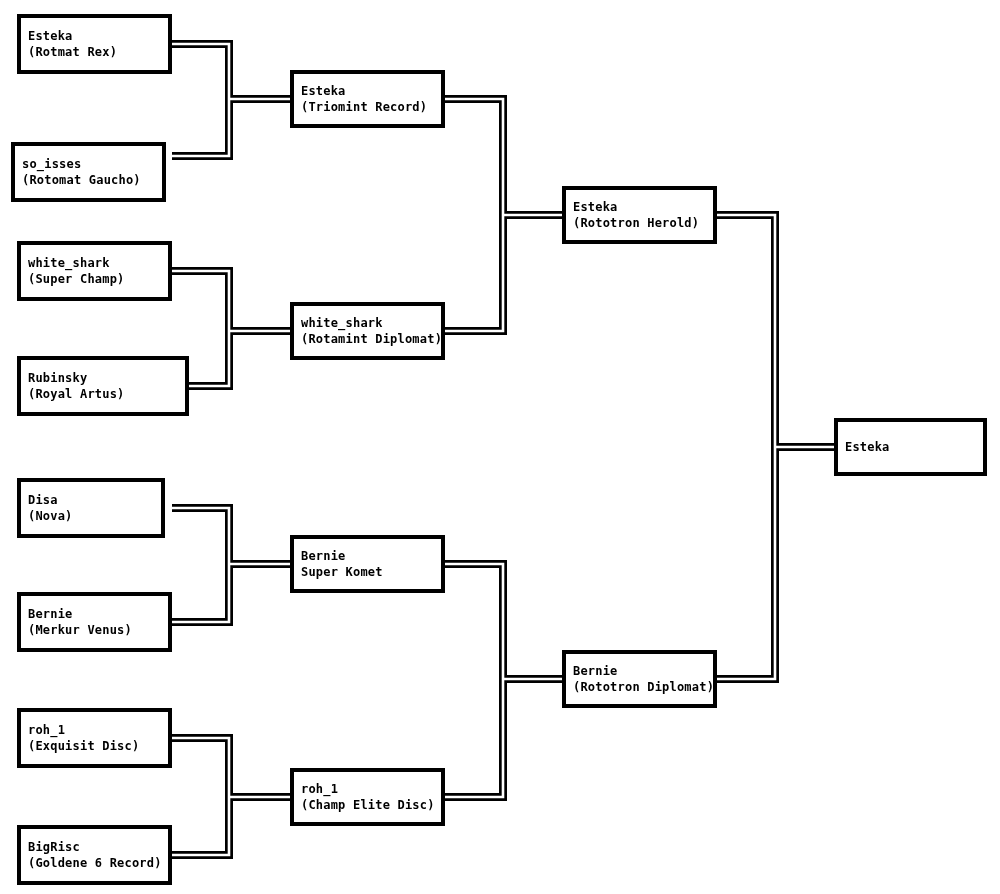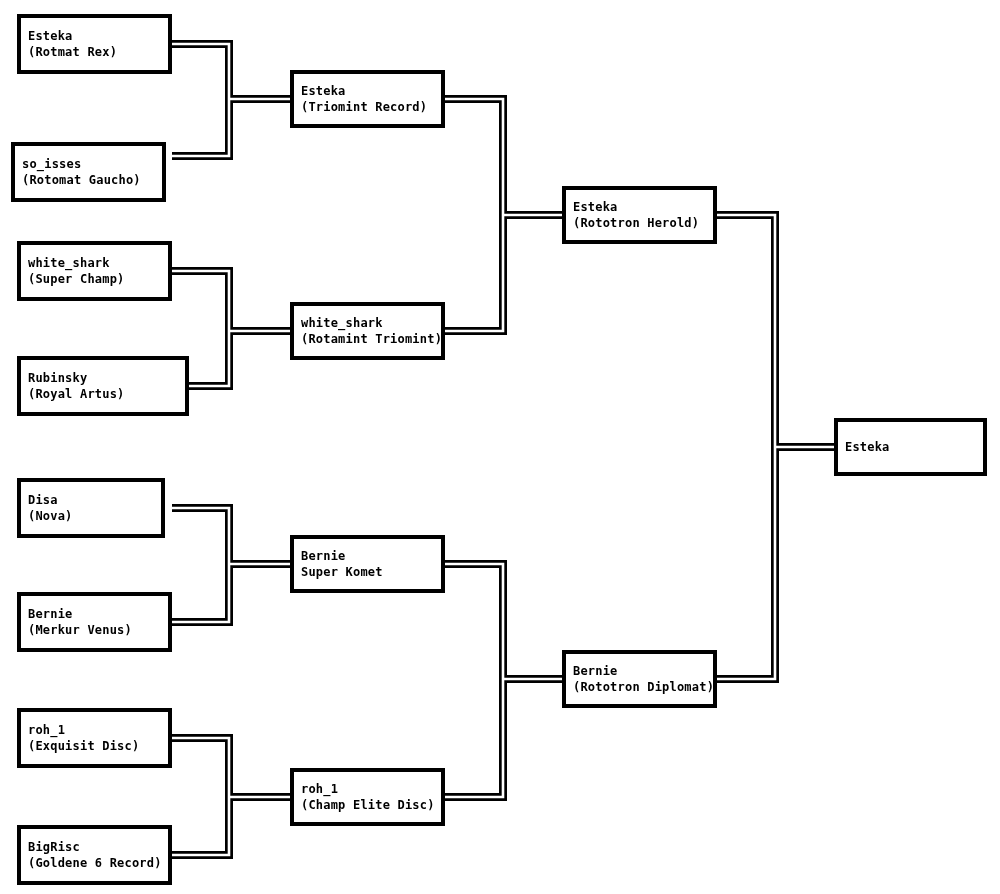--- a/index.html
+++ b/index.html
@@ -119,21 +119,21 @@
     <div class="bracket-box" style="left: 17px; top: 825px; width: 155px; height: 60px;">
       <span class="entrant-name">BigRisc</span>
       <span class="entrant-machine">(Goldene 6 Record)</span>
     </div>
     <div class="bracket-box" style="left: 290px; top: 70px; width: 155px; height: 58px;">
       <span class="entrant-name">Esteka</span>
       <span class="entrant-machine">(Triomint Record)</span>
     </div>
     <div class="bracket-box" style="left: 290px; top: 302px; width: 155px; height: 58px;">
       <span class="entrant-name">white_shark</span>
-      <span class="entrant-machine">(Rotamint Triomint)</span>
+      <span class="entrant-machine">(Rotamint Diplomat)</span>
     </div>
     <div class="bracket-box" style="left: 290px; top: 535px; width: 155px; height: 58px;">
       <span class="entrant-name">Bernie</span>
       <span class="entrant-machine">Super Komet</span>
     </div>
     <div class="bracket-box" style="left: 290px; top: 768px; width: 155px; height: 58px;">
       <span class="entrant-name">roh_1</span>
       <span class="entrant-machine">(Champ Elite Disc)</span>
     </div>
     <div class="bracket-box" style="left: 562px; top: 186px; width: 155px; height: 58px;">

